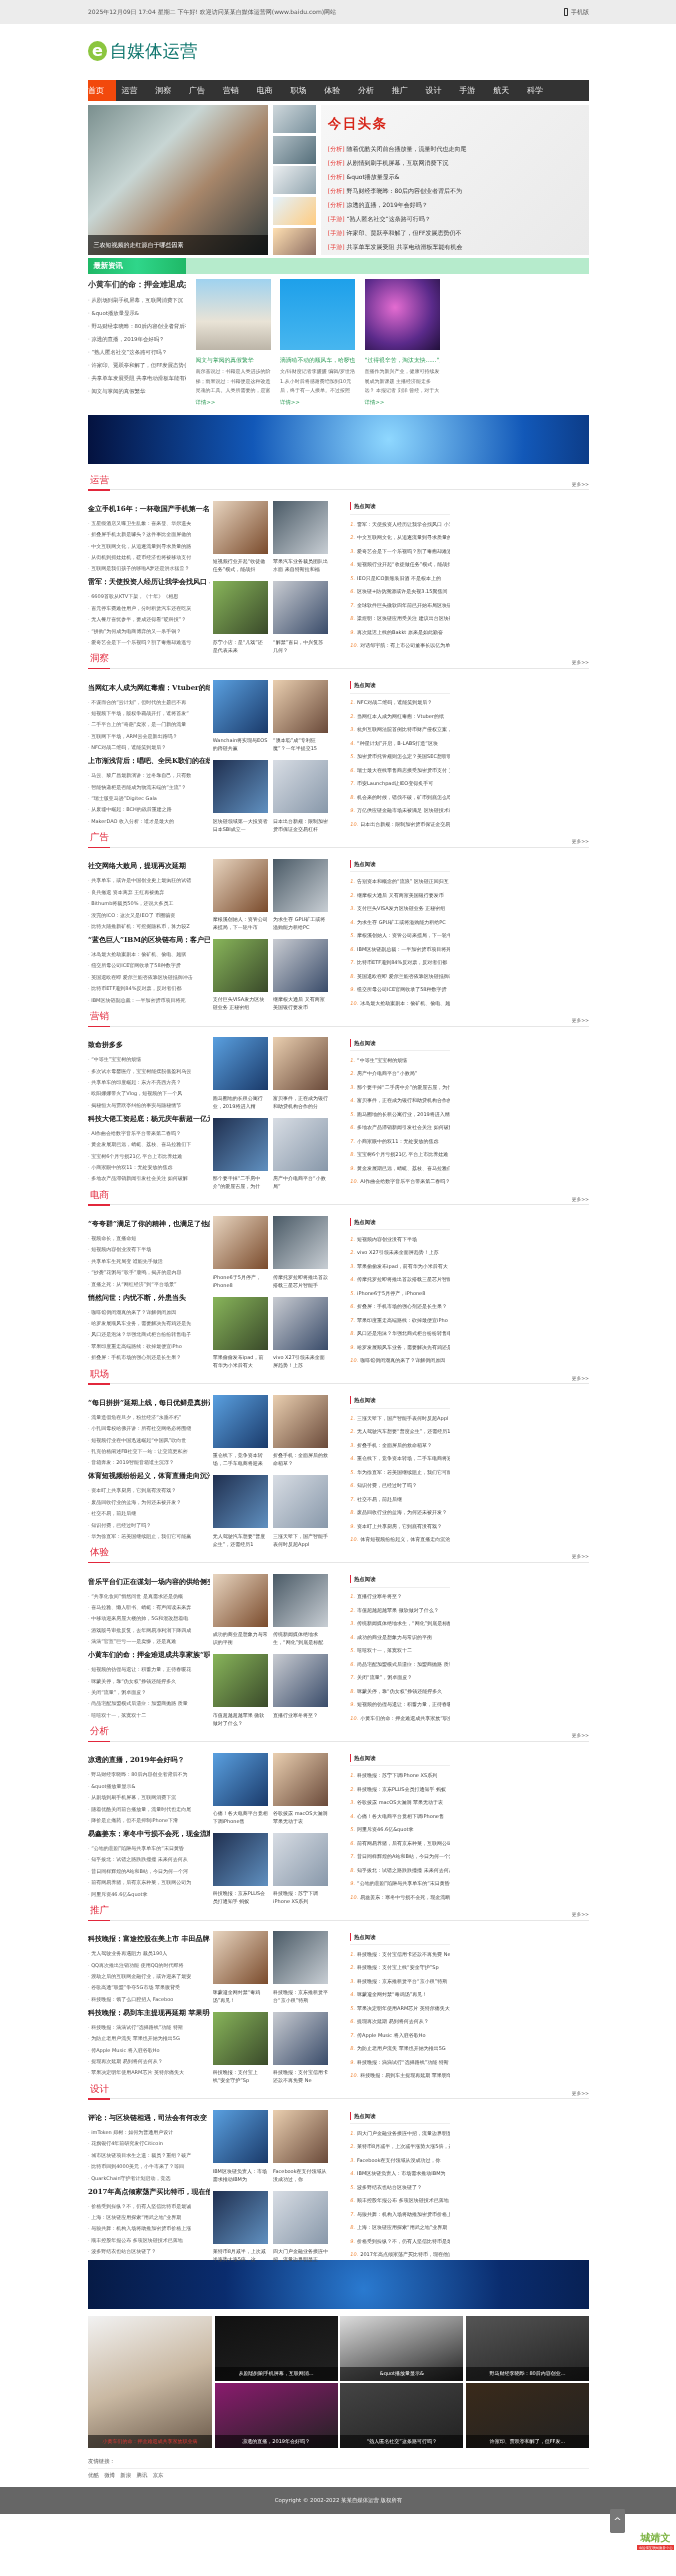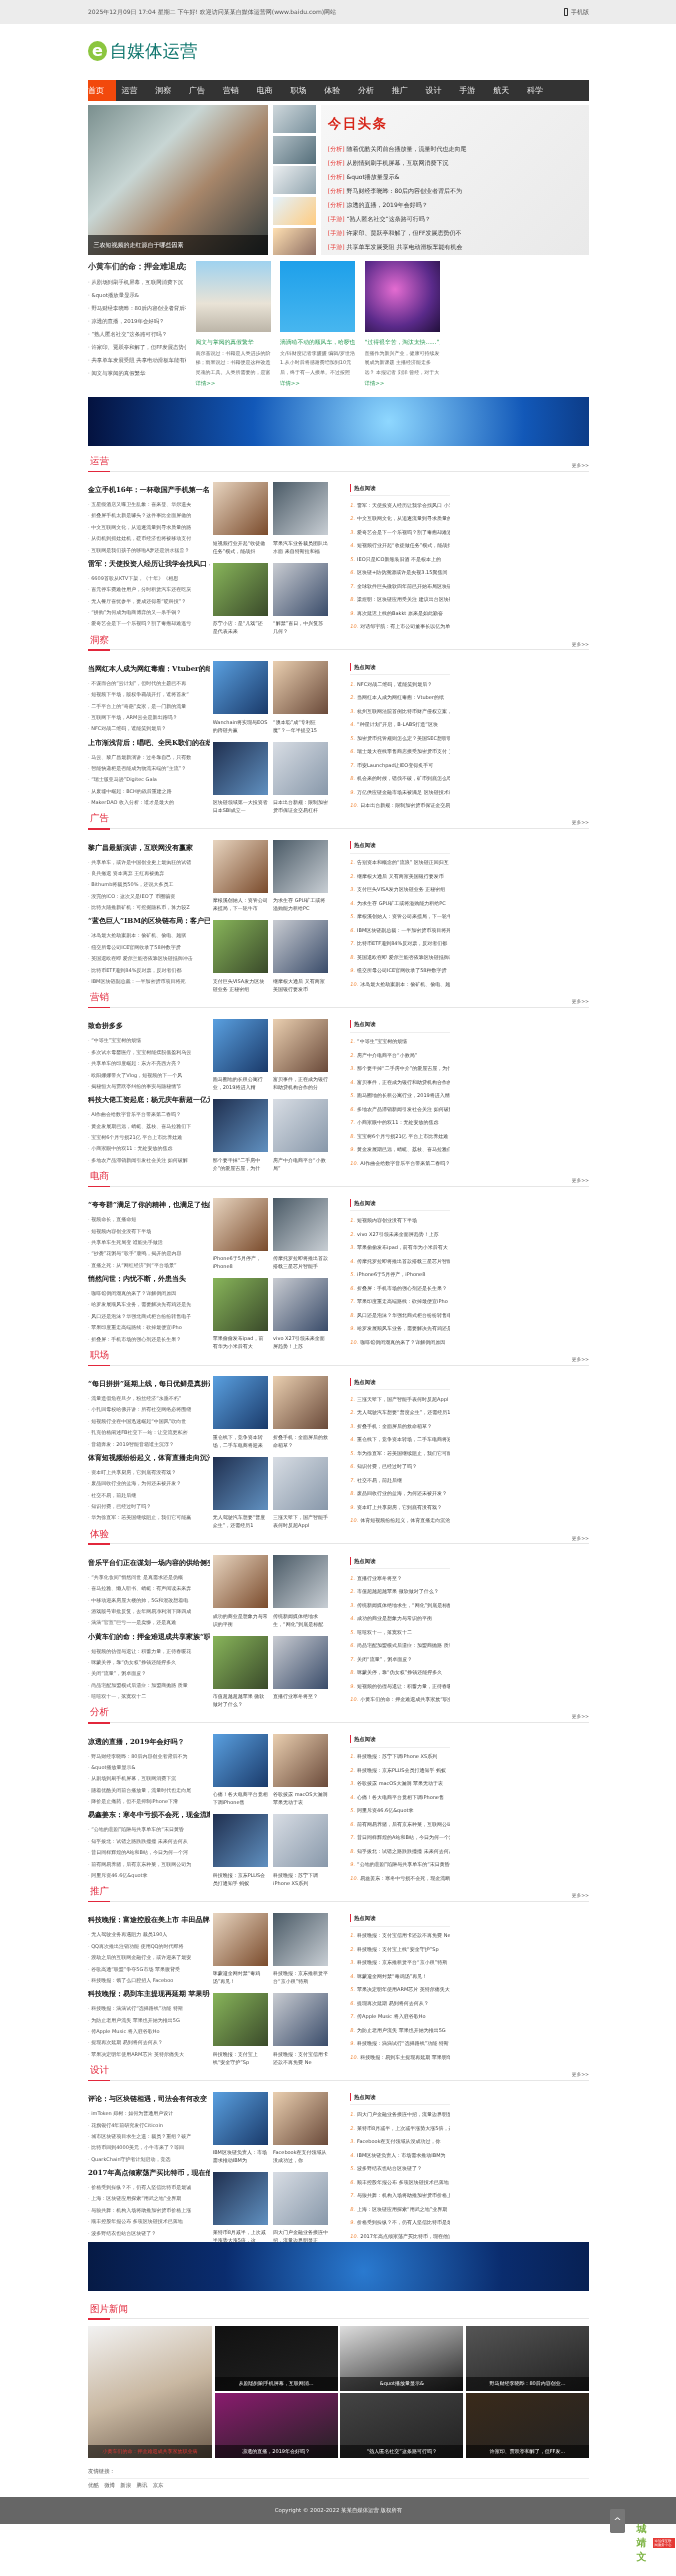--- a/index.html
+++ b/index.html
@@ -67,21 +67,21 @@
 .g-big{width:124px;height:132px;position:relative}
 .g-grid{flex:1;display:grid;grid-template-columns:repeat(3,1fr);grid-template-rows:1fr 1fr;gap:2.7px}
 .g-item{position:relative}
 .g-cap{position:absolute;left:0;right:0;bottom:0;height:13.5px;line-height:13.5px;background:rgba(0,0,0,.55);color:#fff;font-size:5px;text-align:center;white-space:nowrap;overflow:hidden}
 .g-big .g-cap{color:#e53935}
 .links{margin-top:9.5px;font-size:5.4px;color:#555}
 .links .t{padding-bottom:3.4px;border-bottom:0.7px solid #eee}
 .links .items{margin-top:3.4px;display:flex;gap:5.4px}
 .footer{height:27px;background:#666;margin-top:8px;color:#eee;font-size:5.4px;text-align:center;line-height:27px}
 .totop{position:absolute;right:51px;top:2509px;width:15px;height:24px;background:#777;color:#fff;font-size:9.5px;text-align:center;line-height:24px;border-radius:1.4px}
-.corner{position:absolute;right:1.4px;top:2531px;width:38px;height:24px;display:flex;flex-direction:row;align-items:center;justify-content:flex-start}
+.corner{position:absolute;right:1.4px;top:2531px;width:38px;height:24px;display:flex;flex-direction:column;align-items:center;justify-content:flex-start}
 .corner .b{font-size:10px;color:#7cb342;font-weight:bold;font-family:"DejaVu Serif",serif}
 .corner .c{background:#e53935;color:#fff;font-size:3.4px;padding:0.7px 1.4px}
 </style>
 </head>
 <body>
 
 <div class="topbar">
   <div class="wrap">
     <span>2025年12月09日 17:04 星期二 下午好! 欢迎访问某某自媒体运营网(www.baidu.com)网站</span>
     <a class="mobile">
@@ -134,20 +134,24 @@
           <li><span class="tag">[分析]</span><span>&amp;quot播放量显示&amp;</span></li>
           <li><span class="tag">[分析]</span><span>野马财经李晓晔：80后内容创业者背后不为</span></li>
           <li><span class="tag">[分析]</span><span>凉透的直播，2019年会好吗？</span></li>
           <li><span class="tag">[手游]</span><span>“熟人匿名社交”这条路可行吗？</span></li>
           <li><span class="tag">[手游]</span><span>许家印、贾跃亭和解了，但FF发展态势仍不</span></li>
           <li><span class="tag">[手游]</span><span>共享单车发展受阻 共享电动滑板车能有机会</span></li>
         </ul>
     </div>
   </div>
 
+  <div class="latest-bar">
+    <div class="l">最新资讯</div>
+      <div class="r"></div>
+  </div>
   <div class="latest">
     <div class="latest-left">
       <h3>小黄车们的命：押金难退成共享家族...</h3>
       <ul id="latest-list">
           <li>从剧场到刷手机屏幕，互联网消费下沉</li>
           <li>&amp;quot播放量显示&amp;</li>
           <li>野马财经李晓晔：80后内容创业者背后不为</li>
           <li>凉透的直播，2019年会好吗？</li>
           <li>“熟人匿名社交”这条路可行吗？</li>
           <li>许家印、贾跃亭和解了，但FF发展态势仍不</li>
@@ -293,21 +297,21 @@
             <li><span class="n">10.</span><span>日本出台新规：限制加密货币保证金交易杠杆</span></li>
           </ul>
         </div>
       </div>
       <div class="sec-head">
         <h2>广告</h2>
         <a class="more">更多&gt;&gt;</a>
       </div>
       <div class="sec">
         <div class="sec-left">
-          <h3>黎广昌最新演讲，互联网没有赢家</h3>
+          <h3>社交网络大败局，提现再次延期</h3>
           <ul>
             <li>共享单车，或许是中国创业史上最疯狂的试错</li>
             <li>良兵撤退 资本离弃 王红再被抛弃</li>
             <li>Bithumb将裁员50%，还说大多员工</li>
             <li>没完的ICO：这次又是IEO了 币圈骗资</li>
             <li>比特大陆推新矿机：可挖掘隐私币，算力较Z</li>
           </ul>
           <h3>“蓝色巨人”IBM的区块链布局：客户已超</h3>
           <ul>
             <li>冰岛最大抢劫案剧本：偷矿机、偷电、越狱</li>
@@ -755,24 +759,20 @@
             <li><span class="n">8.</span><span>上海：区块链应用探索“用武之地”业界期</span></li>
             <li><span class="n">9.</span><span>价格受到操纵？不，仍有人坚信比特币是最诚</span></li>
             <li><span class="n">10.</span><span>2017年高点倾家荡产买比特币，现在他过</span></li>
           </ul>
         </div>
       </div>
     </div>
 
   <div class="banner2" style="background:radial-gradient(circle at 55% 60%,#2a7ad0,#0a2c6e 50%,#061a45)"></div>
 
-  <div class="sec-head gal-head">
-      <h2>图片新闻</h2>
-      <span></span>
-    </div>
   <div class="gallery">
     <a class="g-big" style="background:linear-gradient(160deg,#f2f2f2,#c9b8a2 50%,#6b5a4a)">
         <div class="g-cap">小黄车们的命：押金难退成共享家族职业病</div>
       </a>
     <div class="g-grid" id="gal-grid">
         <a class="g-item" style="background: linear-gradient(160deg, rgb(17, 17, 17), rgb(34, 34, 34));">
           <div class="g-cap">从剧场到刷手机屏幕，互联网消...</div>
         </a>
         <a class="g-item" style="background: linear-gradient(160deg, rgb(221, 221, 221), rgb(34, 34, 34));">
           <div class="g-cap">&amp;quot播放量显示&amp;</div>

